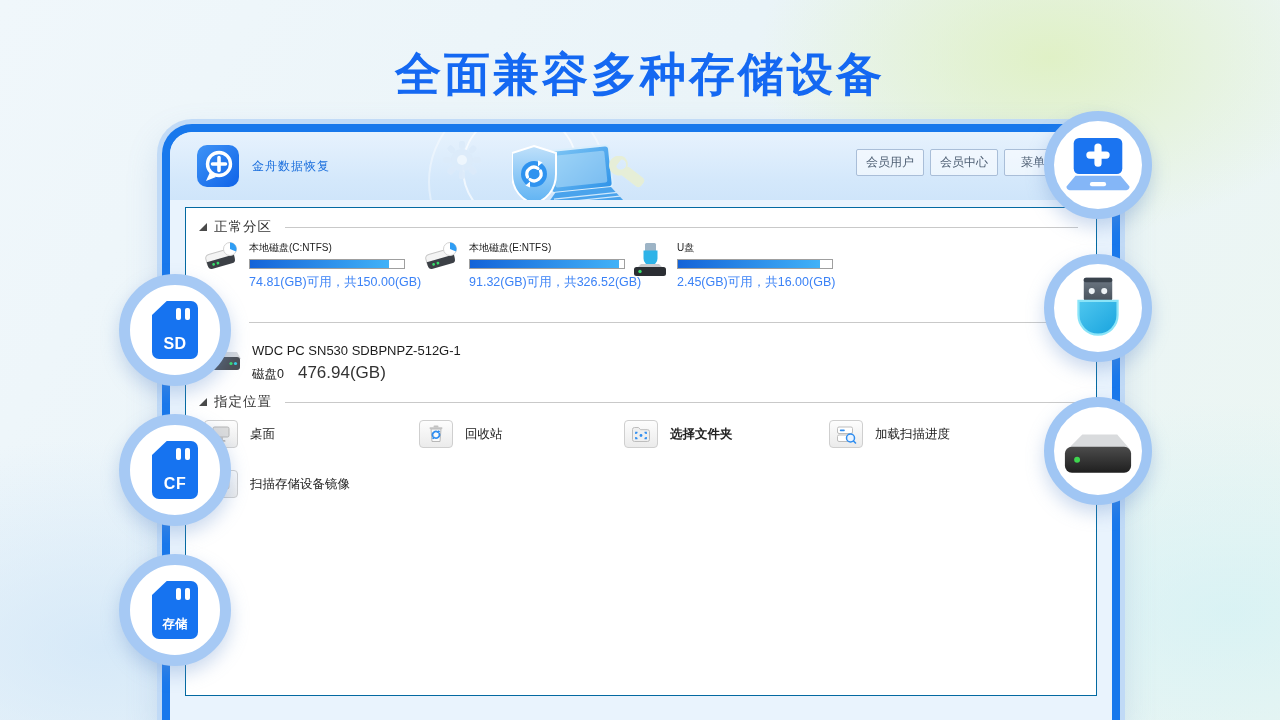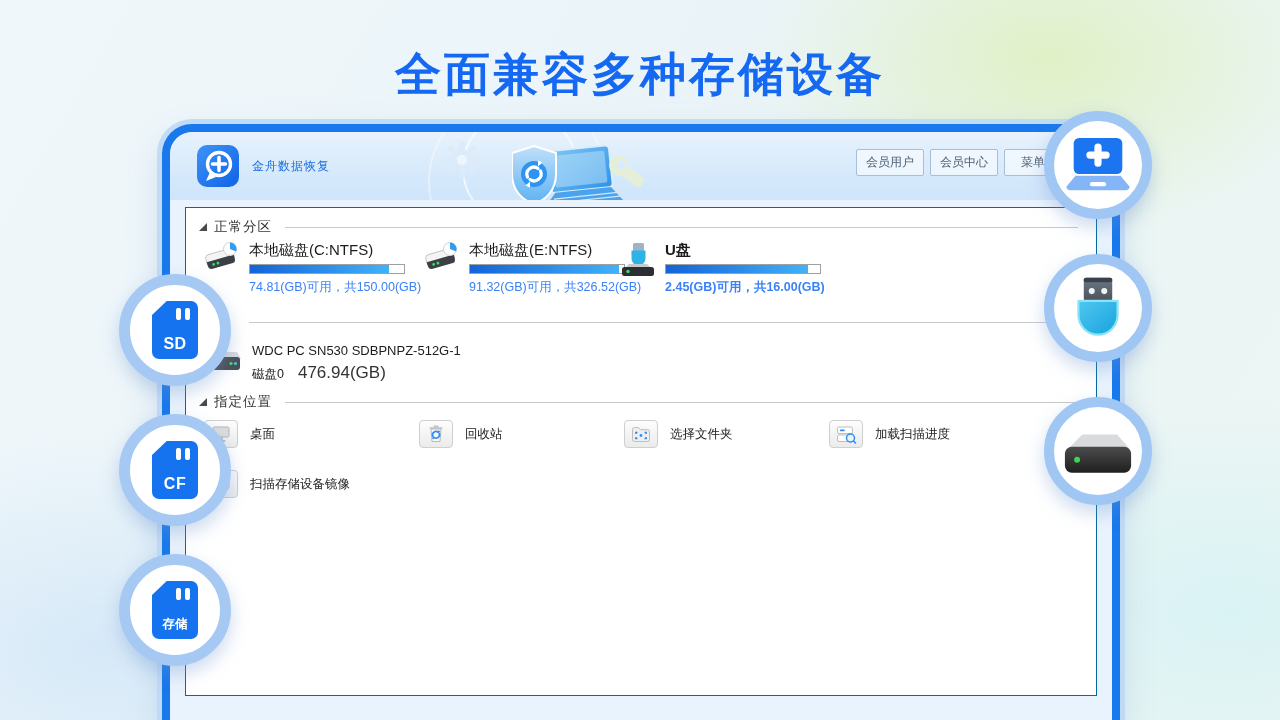--- a/index.html
+++ b/index.html
@@ -49,21 +49,21 @@
   .panel {
     position:relative; background:#ffffff; border:1px solid #0369a1;
     height:489px; overflow:hidden;
   }
   .sec-head { position:absolute; left:13px; right:18px; display:flex; align-items:center; gap:7px; }
   .tri { width:0; height:0; border-left:8px solid transparent; border-bottom:8px solid #4a4a4a; }
   .sec-label { font-size:13.5px; color:#333; letter-spacing:1px; }
   .sec-line { flex:1; border-top:1px solid #c9c9c9; margin-left:6px; }
   .plain-line { position:absolute; left:63px; right:18px; border-top:1px solid #c9c9c9; }
   .drive { position:absolute; display:flex; gap:9px; }
-  .drive-text .d-name { font-size:15px; color:#1c1c1c; }
+  .drive-text .d-name { font-size:10px; color:#1c1c1c; }
   .bar { width:156px; height:10px; background:#fff; border:1px solid #9f9f9f; margin:4px 0 5px 0; }
   .bar-fill { height:100%; background:linear-gradient(90deg,#1463d8,#41b2f8); }
   .d-info { font-size:12.5px; color:#3b82f6; }
   .wdc { position:absolute; left:18px; top:135px; display:flex; gap:10px; }
   .wdc-name { font-size:13px; color:#1c1c1c; margin-bottom:5px; }
   .wdc-sub { display:flex; align-items:flex-end; gap:14px; }
   .wdc-disk { font-size:12.5px; color:#222; }
   .wdc-size { font-size:17px; color:#333; }
   .loc { position:absolute; display:flex; align-items:center; gap:12px; }
   .loc-ic {
@@ -217,21 +217,21 @@
           </svg>
           <div class="drive-text">
             <div class="d-name">本地磁盘(E:NTFS)</div>
             <div class="bar">
               <div class="bar-fill" style="width: 97%;"></div>
             </div>
             <div class="d-info">91.32(GB)可用，共326.52(GB)</div>
           </div>
         </div>
 
-        <div class="drive" style="left:434px; top:33px;font-weight:bold;">
+        <div class="drive" style="left:446px; top:33px;">
           <svg width="36" height="36" viewBox="0 0 36 36">
             <rect x="13" y="2" width="11" height="9" rx="1.5" fill="#9db4c6"></rect>
             <path d="M11.5 9.5 h14 v8 a7 7 0 0 1 -14 0 Z" fill="#2eb3e8"></path>
             <path d="M4 28 l5 -5 h18 l5 5 Z" fill="#c8cace"></path>
             <rect x="2" y="26" width="32" height="9" rx="2.5" fill="#2b2e33"></rect>
             <circle cx="8" cy="30.5" r="1.7" fill="#38df6c"></circle>
           </svg>
           <div class="drive-text">
             <div class="d-name">U盘</div>
             <div class="bar">
@@ -286,21 +286,21 @@
                 <path d="M6.8 12.2 a3.4 3.4 0 0 1 5.2 -4"></path>
                 <path d="M13.2 9.4 a3.4 3.4 0 0 1 -5.2 4"></path>
               </g>
               <path d="M12 6.2 l2.4 1 l-2.4 2 Z" fill="#2f8df0"></path>
               <path d="M8 15.3 l-2.4 -1 l2.4 -2 Z" fill="#2f8df0"></path>
             </svg>
           </span>
           <span class="loc-label">回收站</span>
         </div>
 
-        <div class="loc" style="left:438px; top:212px;">
+        <div class="loc" style="left:438px; top:212px;font-weight:bold;">
           <span class="loc-ic">
             <svg width="20" height="17" viewBox="0 0 20 17">
               <path d="M1.5 3.5 a2 2 0 0 1 2 -2 h4 l2 2.2 h7 a2 2 0 0 1 2 2 v7.8 a2 2 0 0 1 -2 2 h-13 a2 2 0 0 1 -2 -2 Z" fill="#efefef" stroke="#bdbdbd"></path>
               <g stroke="#2f8df0" stroke-width="1.5" fill="none">
                 <path d="M6.5 6.5 h-1.6 v1.6"></path>
                   <path d="M13.5 6.5 h1.6 v1.6"></path>
                 <path d="M6.5 12.5 h-1.6 v-1.6"></path>
                   <path d="M13.5 12.5 h1.6 v-1.6"></path>
               </g>
               <circle cx="10" cy="9.5" r="1.4" fill="#2f8df0"></circle>

